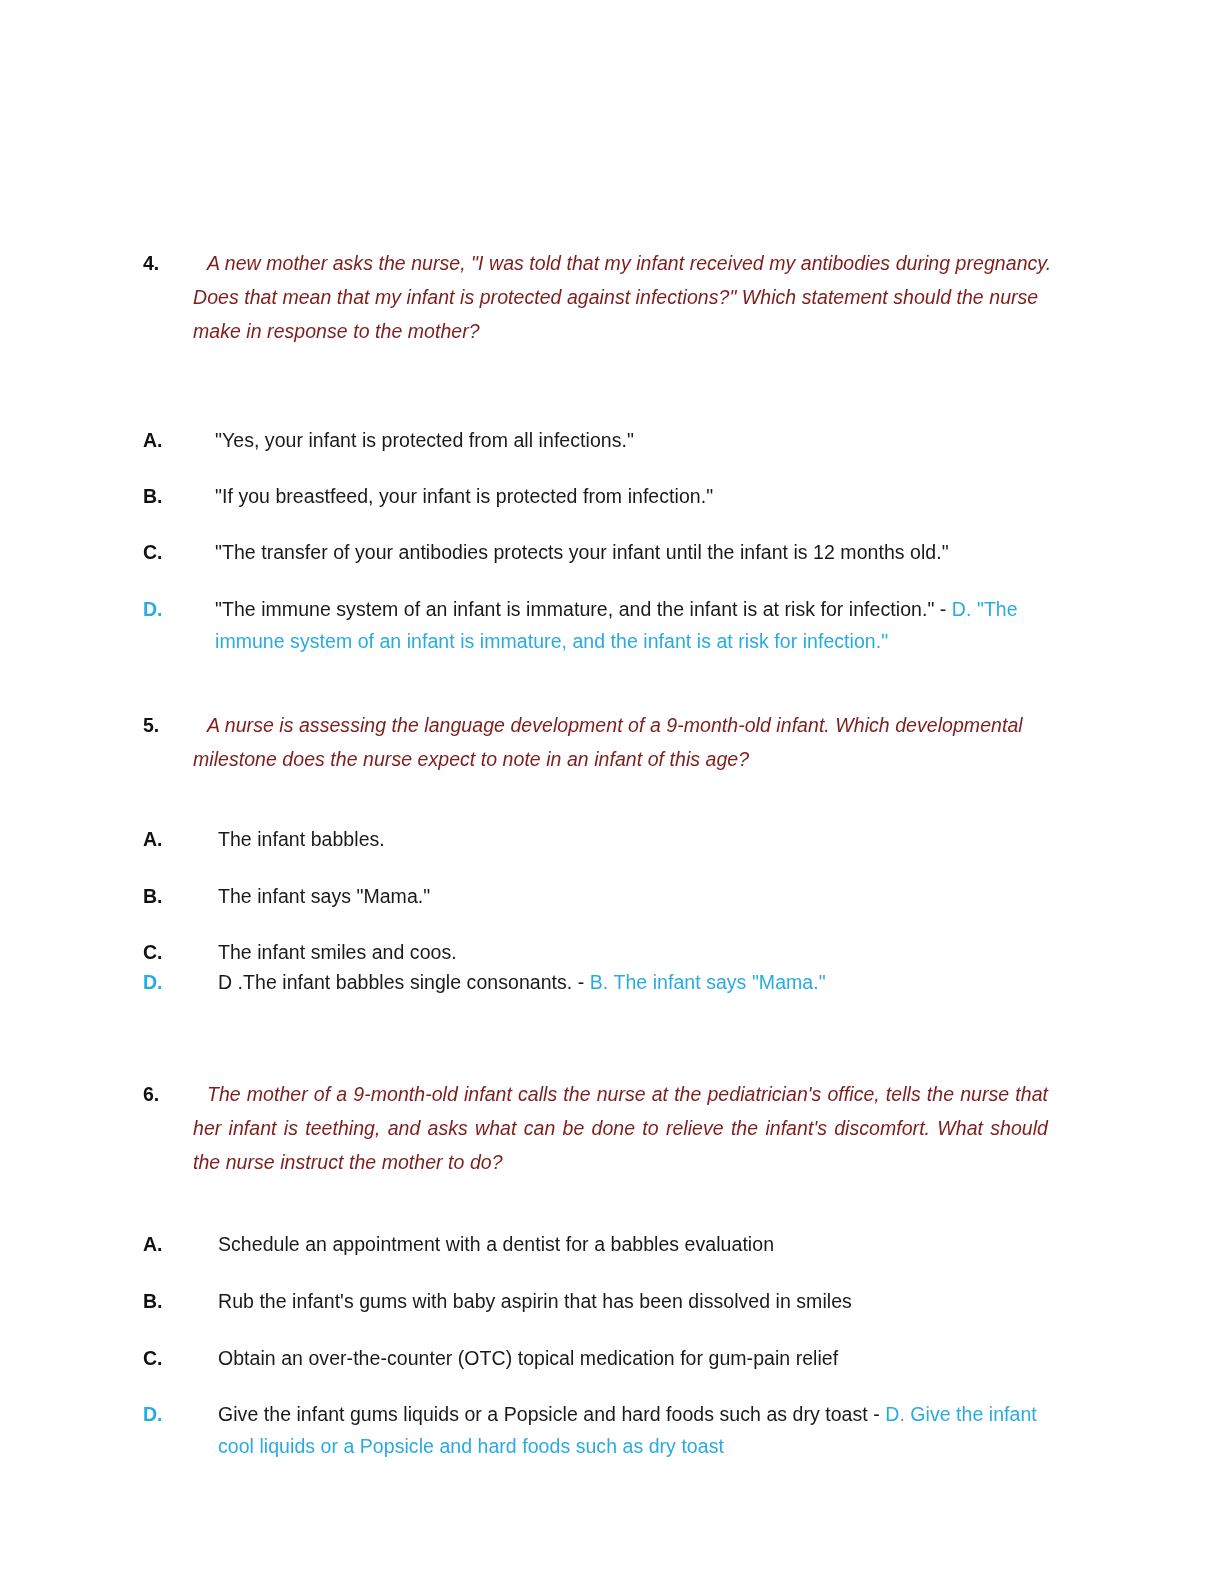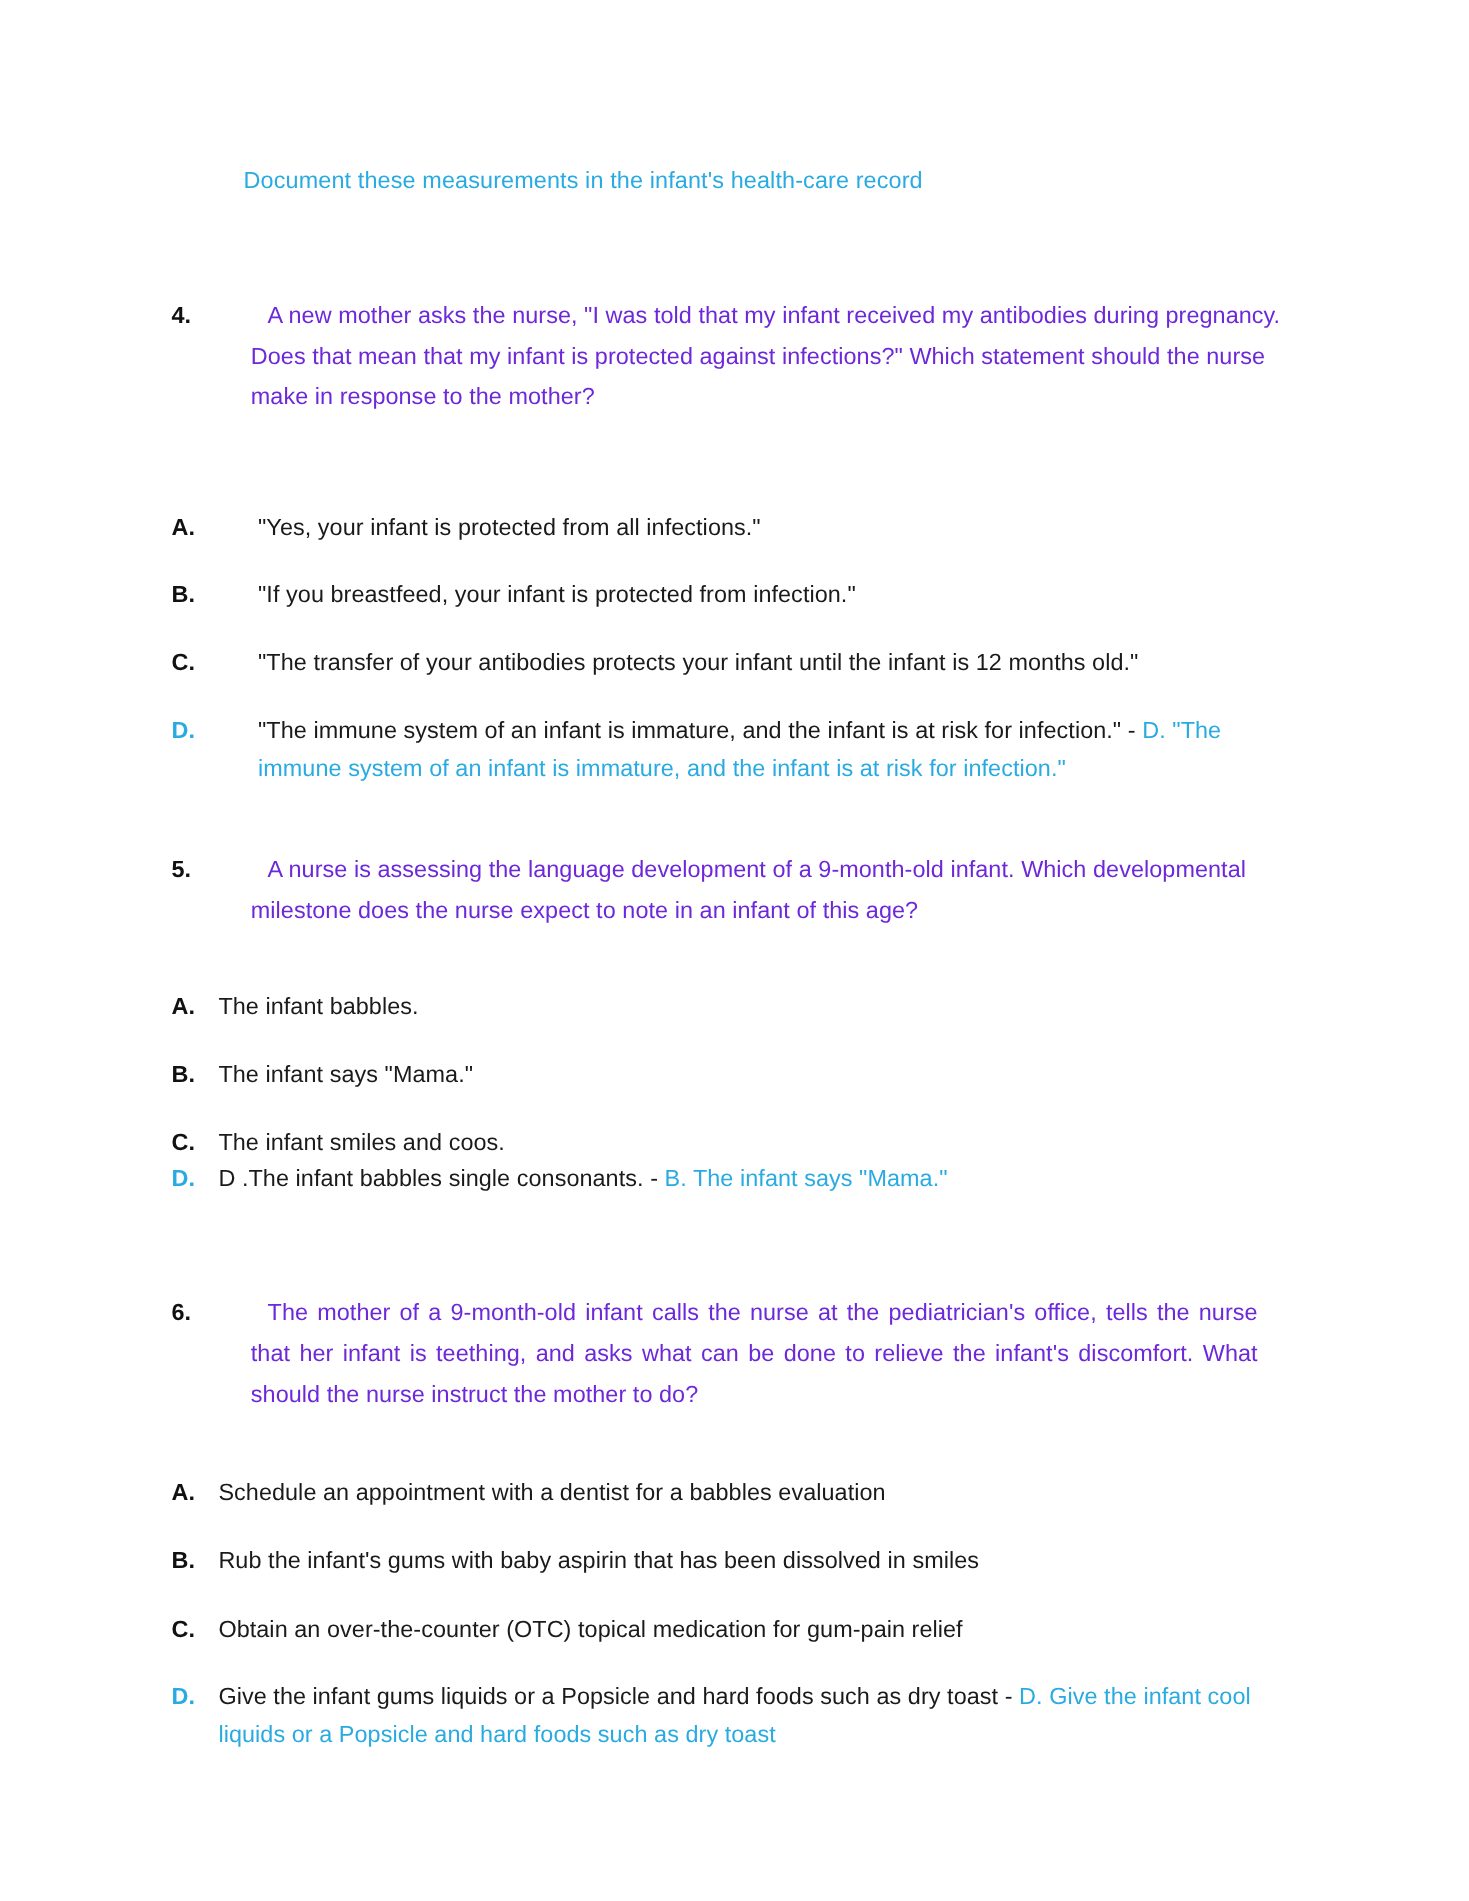--- a/index.html
+++ b/index.html
@@ -47,26 +47,27 @@
     position: absolute;
     left: 0;
     top: 0;
     width: 58px;
     font-size: 19.5px;
     font-weight: bold;
     line-height: 34px;
     color: #111111;
   }
   .q-text {
-    margin-left: 66px;
+    margin-left: 50px;
     font-size: 19.5px;
     line-height: 34px;
     letter-spacing: 0.05px;
     text-indent: 14px;
-    color: #6d28d9;
+    color: #7f1d1d;
+    font-style: italic;
   }
   .q-text.justify {
     text-align: justify;
   }
 
   
   .opt {
     position: absolute;
     left: 143px;
     width: 930px;
@@ -82,31 +83,30 @@
     color: #111111;
   }
   .opt-marker.blue { color: #29ABE2; }
   .opt-text {
     margin-left: 72px;
     font-size: 19.5px;
     line-height: 32px;
     letter-spacing: 0.05px;
     color: #1a1a1a;
   }
-  .opt-text.tight { margin-left: 39px; }
+  .opt-text.tight { margin-left: 75px; }
   .ans {
     color: #29ABE2;
   }
 </style>
 </head>
 <body>
 
 <div class="page">
 
-  <div class="header-note">Document these measurements in the infant's health-care record</div>
 
   <div class="qblock" style="top:246px;">
     <span class="q-marker">4.</span>
     <div class="q-text">A new mother asks the nurse, "I was told that my infant received my antibodies during pregnancy. Does that mean that my infant is protected against infections?" Which statement should the nurse make in response to the mother?</div>
   </div>
 
   <div class="opt" style="top:424px;">
     <span class="opt-marker">A.</span>
     <div class="opt-text">"Yes, your infant is protected from all infections."</div>
   </div>

